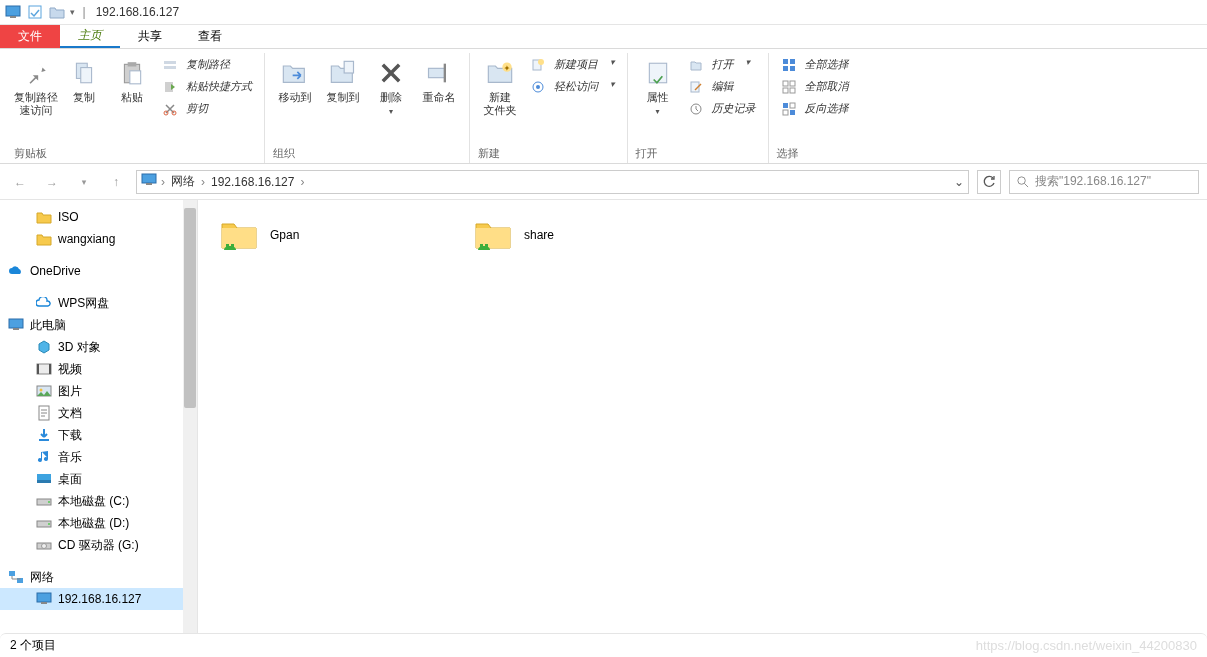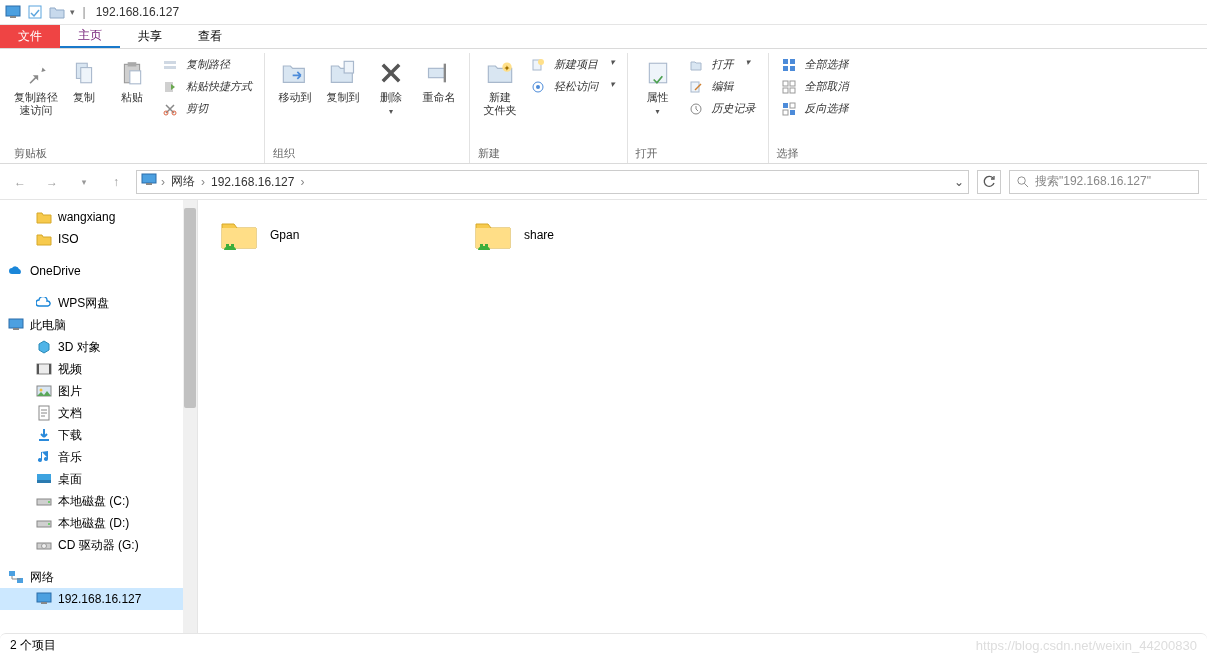--- a/index.html
+++ b/index.html
@@ -10,21 +10,21 @@
 .titlebar .qat { display: flex; align-items: center; gap: 4px; padding: 0 4px; }
 .titlebar .qat-icon { width: 18px; height: 18px; display: inline-flex; align-items: center; justify-content: center; }
 .titlebar .separator { color: #888; margin: 0 4px; }
 .titlebar .title { margin-left: 6px; color: #333; }
 
 
 .tabs { height: 24px; display: flex; align-items: stretch; background: #fff; border-bottom: 1px solid #dadada; }
 .tab { padding: 0 18px; display: flex; align-items: center; font-size: 12px; cursor: pointer; }
 .tab.file { background: #ef4444; color: #fff; }
 .tab.active { border-bottom: 2px solid #1979ca; }
-.tab.active span { color: #701a75; }
+.tab.active span { color: #4d7c0f; font-style: italic; }
 
 
 .ribbon { height: 115px; display: flex; background: #fff; border-bottom: 1px solid #dadada; padding: 4px 6px 0 6px; }
 .ribbon-group { display: flex; flex-direction: column; border-right: 1px solid #e2e2e2; padding: 0 8px; }
 .ribbon-group-content { flex: 1; display: flex; align-items: flex-start; gap: 4px; }
 .ribbon-group-label { text-align: left; font-size: 11px; color: #666; padding: 4px 0 2px 0; }
 .ribbon-btn-lg { display: flex; flex-direction: column; align-items: center; justify-content: flex-start; width: 44px; padding-top: 4px; cursor: pointer; }
 .ribbon-btn-lg .icon { width: 32px; height: 32px; display: flex; align-items: center; justify-content: center; }
 .ribbon-btn-lg .lbl { font-size: 11px; text-align: center; line-height: 13px; margin-top: 2px; color: #333; }
 .ribbon-col { display: flex; flex-direction: column; gap: 2px; padding-top: 2px; }
@@ -371,29 +371,29 @@
 
 <div class="main">
   <div class="sidebar">
     <div class="sidebar-inner" id="sidebar-tree">
         <div class="tree-item indent1">
           <span class="ticon">
             <svg width="16" height="14" viewBox="0 0 16 14">
               <path d="M1 3h5l1 2h8v8H1z" fill="#f7ca4d" stroke="#d6a82a"></path>
             </svg>
           </span>
+          <span>ISO</span>
+        </div>
+        <div class="tree-item indent1">
+          <span class="ticon">
+            <svg width="16" height="14" viewBox="0 0 16 14">
+              <path d="M1 3h5l1 2h8v8H1z" fill="#f7ca4d" stroke="#d6a82a"></path>
+            </svg>
+          </span>
           <span>wangxiang</span>
-        </div>
-        <div class="tree-item indent1">
-          <span class="ticon">
-            <svg width="16" height="14" viewBox="0 0 16 14">
-              <path d="M1 3h5l1 2h8v8H1z" fill="#f7ca4d" stroke="#d6a82a"></path>
-            </svg>
-          </span>
-          <span>ISO</span>
         </div>
         <div class="tree-spacer"></div>
         <div class="tree-item">
           <span class="ticon">
             <svg width="16" height="12" viewBox="0 0 16 12">
               <path d="M4 9a3 3 0 010-6 4 4 0 017 1 3 3 0 011 5z" fill="#1a86d9"></path>
             </svg>
           </span>
           <span>OneDrive</span>
         </div>

